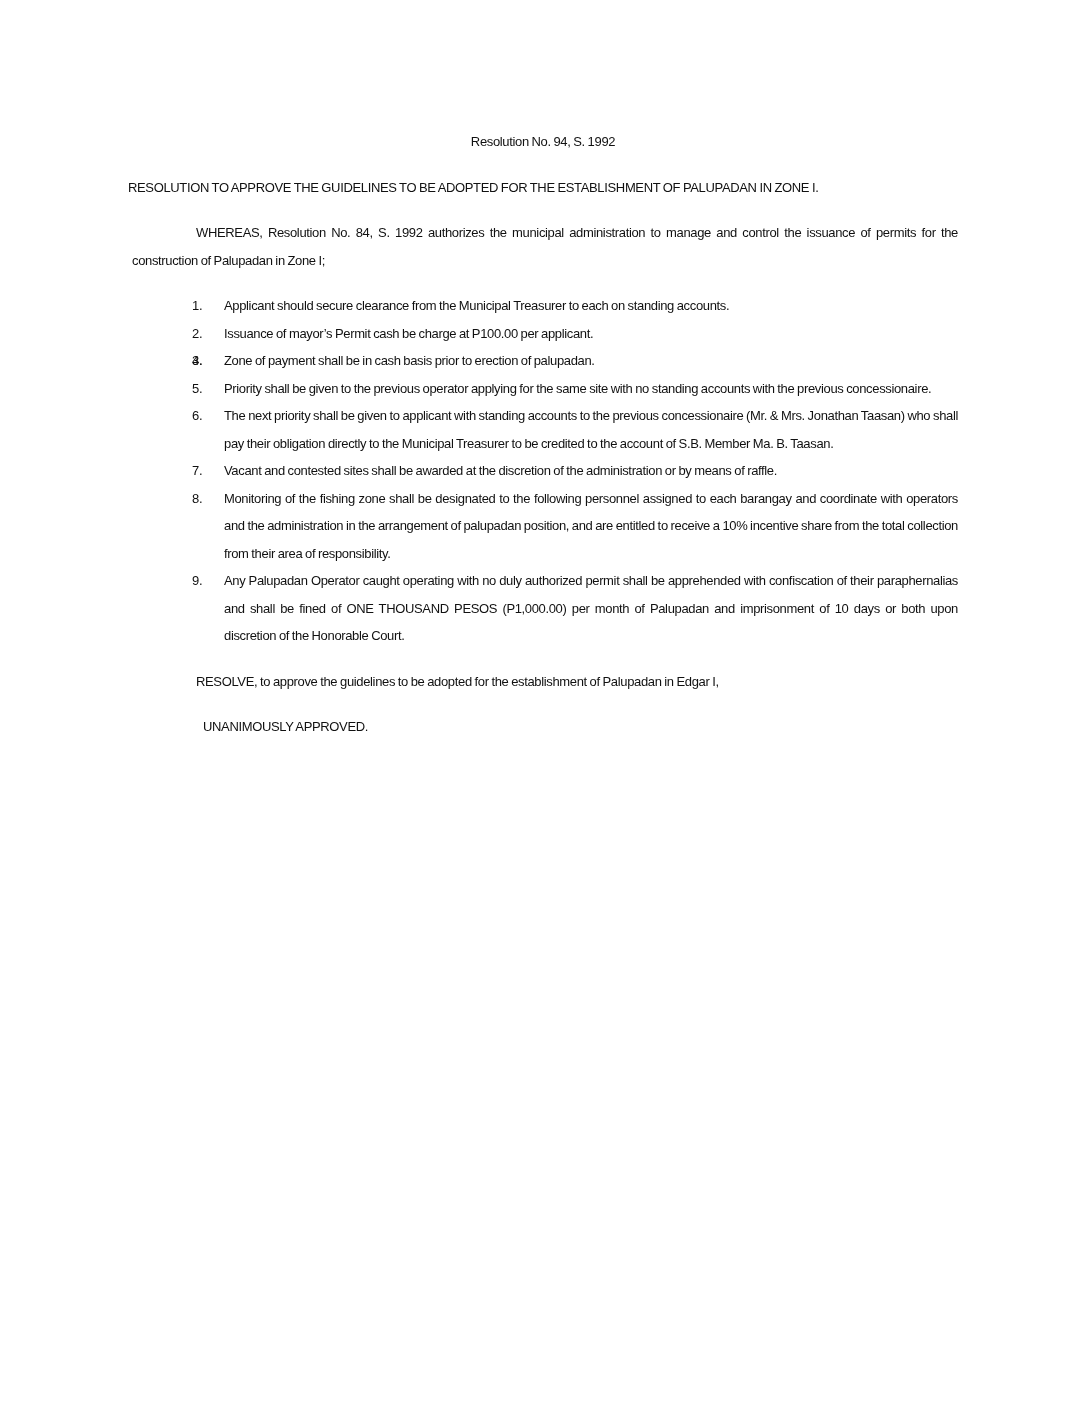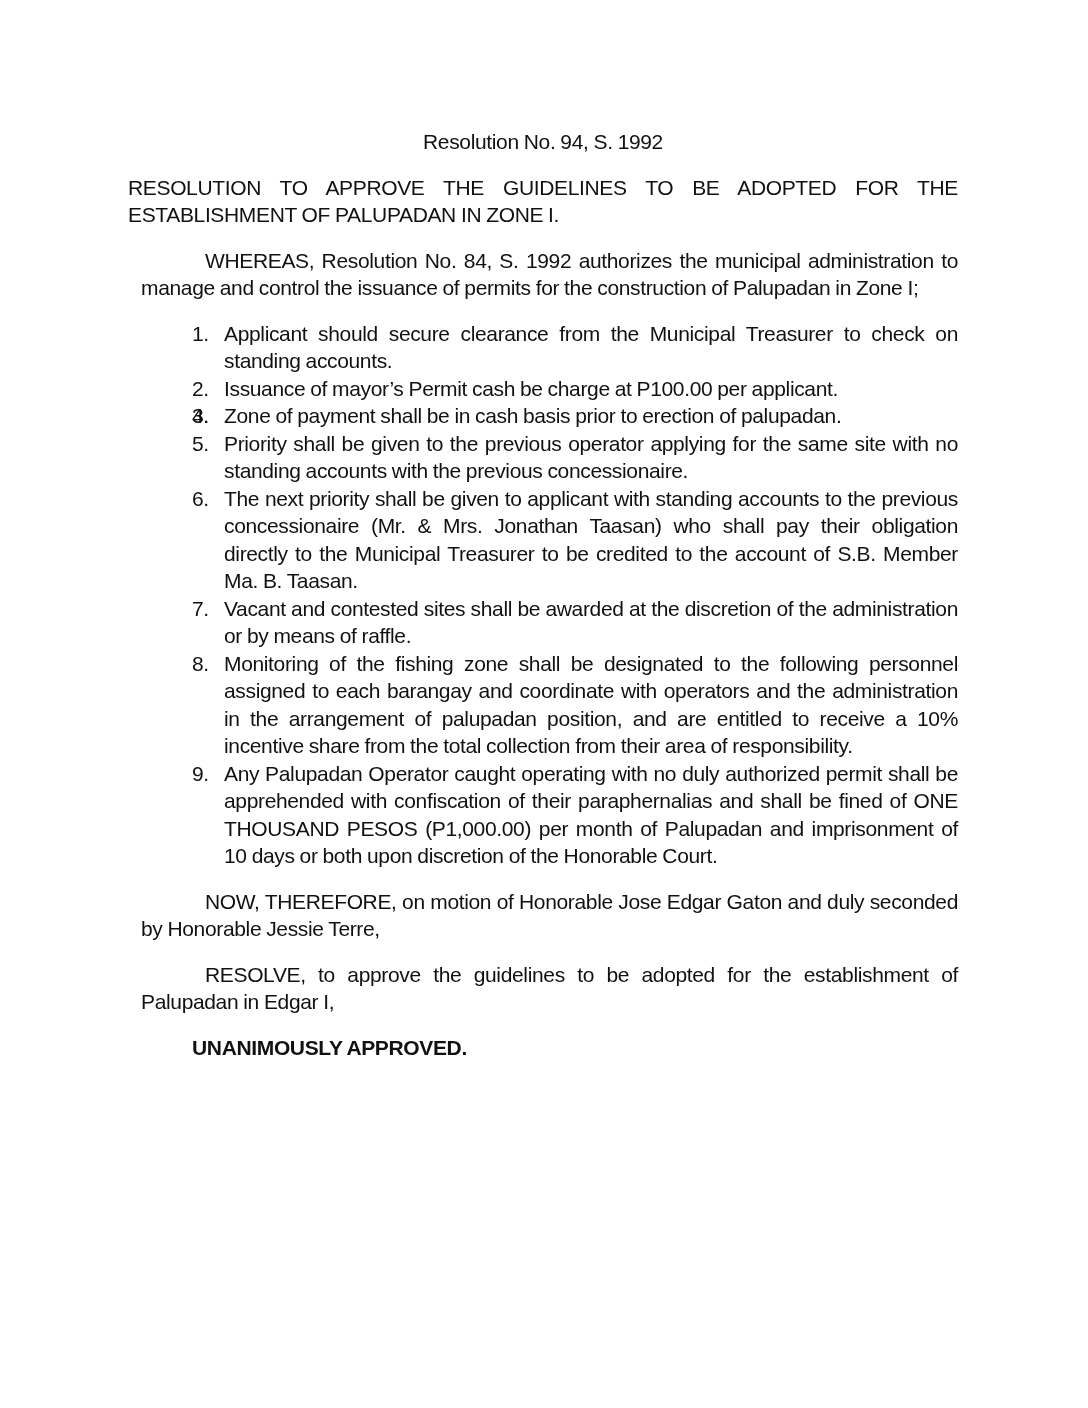--- a/index.html
+++ b/index.html
@@ -13,76 +13,74 @@
       position: relative;
       overflow: hidden;
       font-family: "Liberation Sans", sans-serif;
       color: #111111;
     }
     .page {
       position: absolute;
       left: 128px;
       top: 128px;
       width: 830px;
-      font-size: 21px;
+      font-size: 13px;
       line-height: 27.5px;
       letter-spacing: -0.35px;
       word-spacing: -0.5px;
     }
     .title {
       text-align: center;
       margin: 0 0 18px 0;
     }
     .heading {
       text-align: justify;
       margin: 16px 0 18px 0;
     }
     .para {
       text-align: justify;
       text-indent: 64px;
-      margin: 0 0 18px 13px;
+      margin: 0 0 18px 4px;
     }
     ol.guidelines {
       list-style: none;
       margin: 0 0 18px 0;
       padding: 0;
     }
     ol.guidelines li {
       position: relative;
       padding-left: 96px;
       text-align: justify;
       margin: 0;
     }
     ol.guidelines li .num {
       position: absolute;
       left: 64px;
       top: 0;
     }
     .closing {
       text-indent: 64px;
-      margin: 0;
-      font-weight: bold;
+      margin: 11px;
     }
   </style>
 </head>
 <body>
 
 <div class="page">
   <p class="title">Resolution No. 94, S. 1992</p>
   <p class="heading">RESOLUTION TO APPROVE THE GUIDELINES TO BE ADOPTED FOR THE ESTABLISHMENT OF PALUPADAN IN ZONE I.</p>
   <p class="para">WHEREAS, Resolution No. 84, S. 1992 authorizes the municipal administration to manage and control the issuance of permits for the construction of Palupadan in Zone I;</p>
 
   <ol class="guidelines">
-    <li><span class="num">1.</span><span>Applicant should secure clearance from the Municipal Treasurer to check on standing accounts.</span></li>
+    <li><span class="num">1.</span><span>Applicant should secure clearance from the Municipal Treasurer to each on standing accounts.</span></li>
     <li><span class="num">2.</span><span>Issuance of mayor’s Permit cash be charge at P100.00 per applicant.</span></li>
     <li><span class="num">3.</span></li>
     <li><span class="num">4.</span><span>Zone of payment shall be in cash basis prior to erection of palupadan.</span></li>
     <li><span class="num">5.</span><span>Priority shall be given to the previous operator applying for the same site with no standing accounts with the previous concessionaire.</span></li>
     <li><span class="num">6.</span><span>The next priority shall be given to applicant with standing accounts to the previous concessionaire (Mr.  &amp; Mrs. Jonathan Taasan) who shall pay their obligation directly to the Municipal Treasurer to be credited to the account of S.B. Member Ma. B. Taasan.</span></li>
     <li><span class="num">7.</span><span>Vacant and contested sites shall be awarded at the discretion of the administration or by means of raffle.</span></li>
     <li><span class="num">8.</span><span>Monitoring of the fishing zone shall be designated to the following personnel assigned to each barangay and coordinate with operators and the administration in the arrangement of palupadan position, and are entitled to receive a 10% incentive share from the total collection from their area of responsibility.</span></li>
     <li><span class="num">9.</span><span>Any Palupadan Operator caught operating with no duly authorized permit shall be apprehended with confiscation of their paraphernalias and shall be fined of ONE THOUSAND PESOS (P1,000.00) per month of Palupadan and imprisonment of 10 days or both upon discretion of the Honorable Court.</span></li>
   </ol>
 
-  <p class="para">NOW, THEREFORE, on motion of Honorable Jose Edgar Gaton and duly seconded by Honorable Jessie Terre,</p>
   <p class="para">RESOLVE, to approve the guidelines to be adopted for the establishment of Palupadan in Edgar I,</p>
   <p class="closing">UNANIMOUSLY APPROVED.</p>
 </div>
 
 </body></html>

